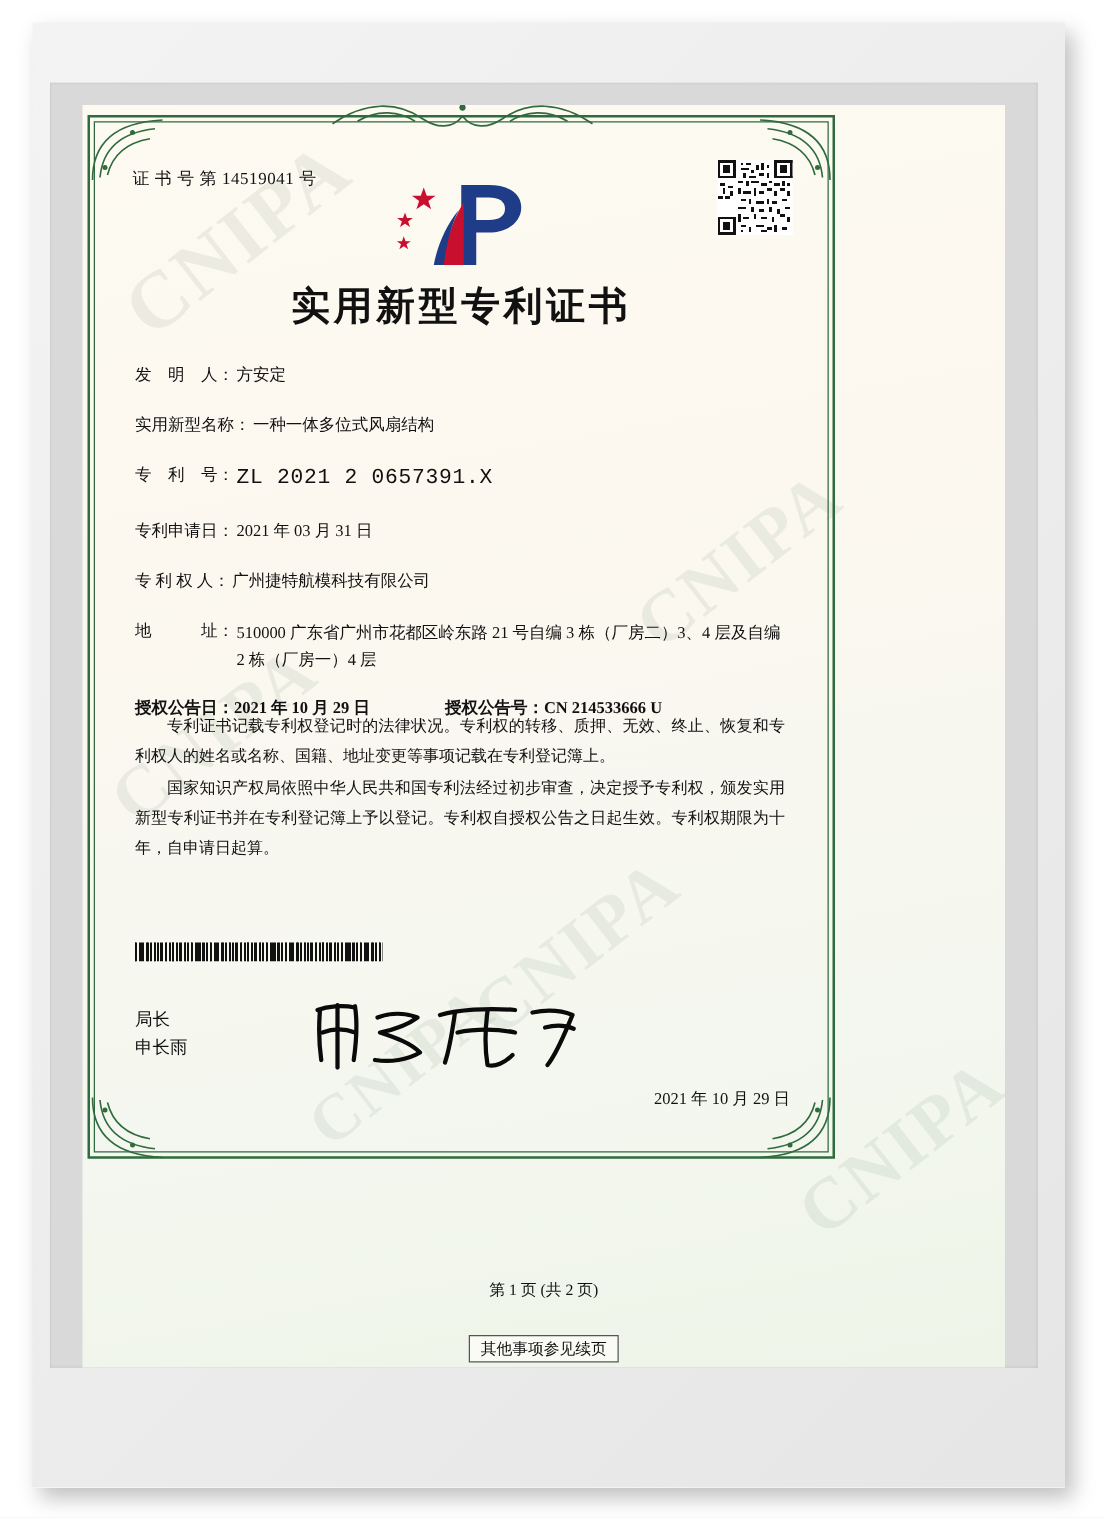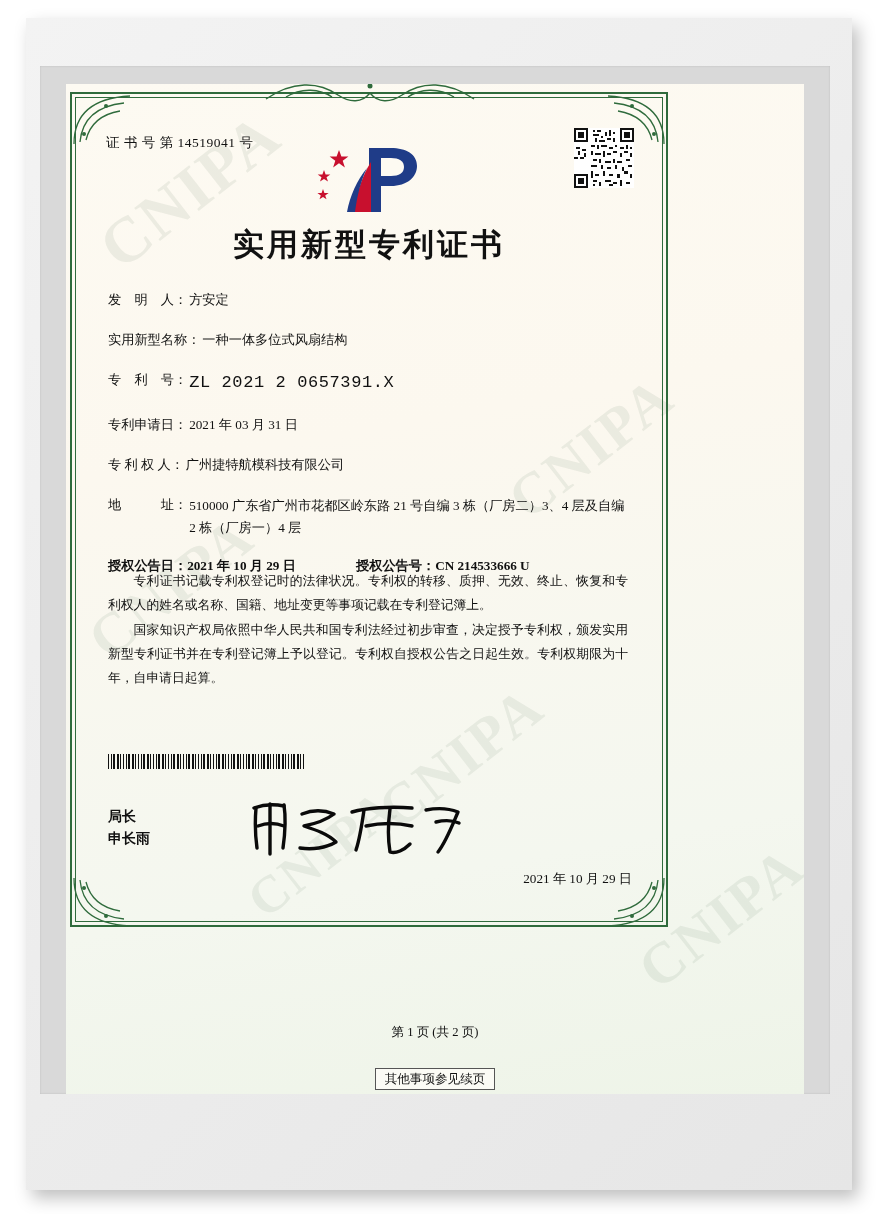--- a/index.html
+++ b/index.html
@@ -214,21 +214,20 @@
         #111 0px, #111 1px, transparent 1px, transparent 5px);
   }
 
   .sig-block {
     position: absolute;
     left: 38px;
     top: 714px;
     font-size: 14px;
     line-height: 1.6;
     color: #111;
-    font-weight: bold;
   }
   .signature {
     position: absolute;
     left: 170px;
     top: 700px;
     width: 230px;
     height: 70px;
     color: #0a0a0a;
   }
   .signature svg { width:100%; height:100%; display:block; }

